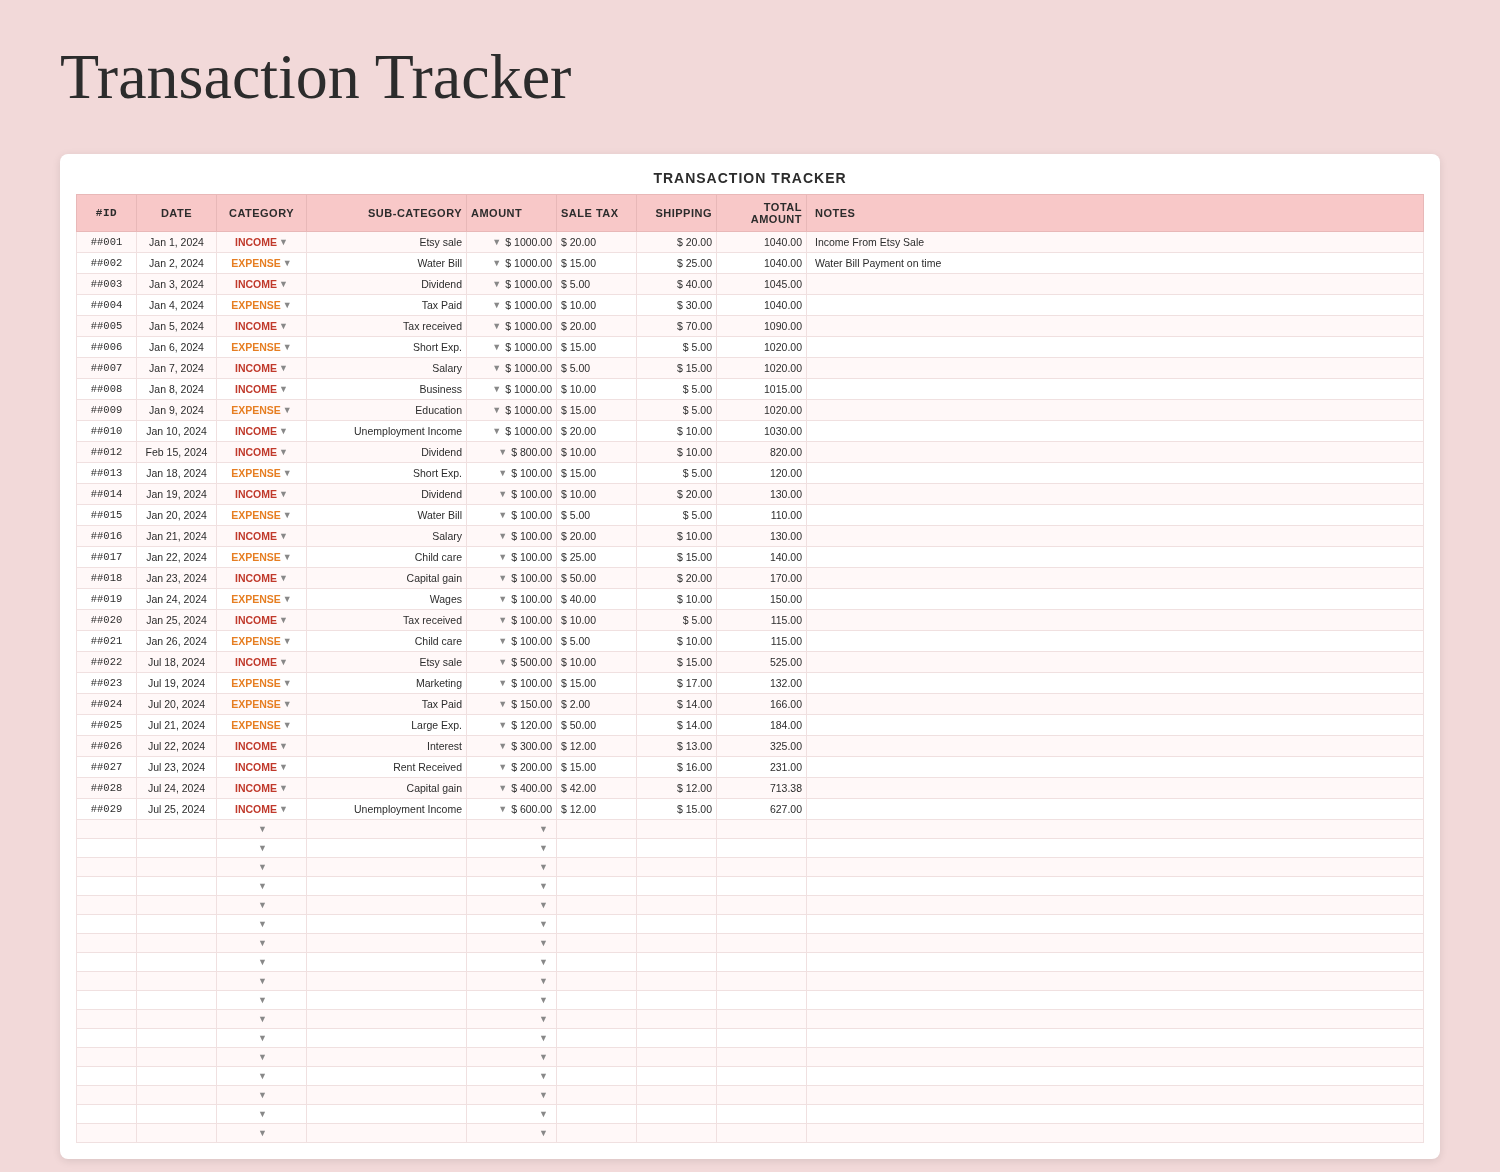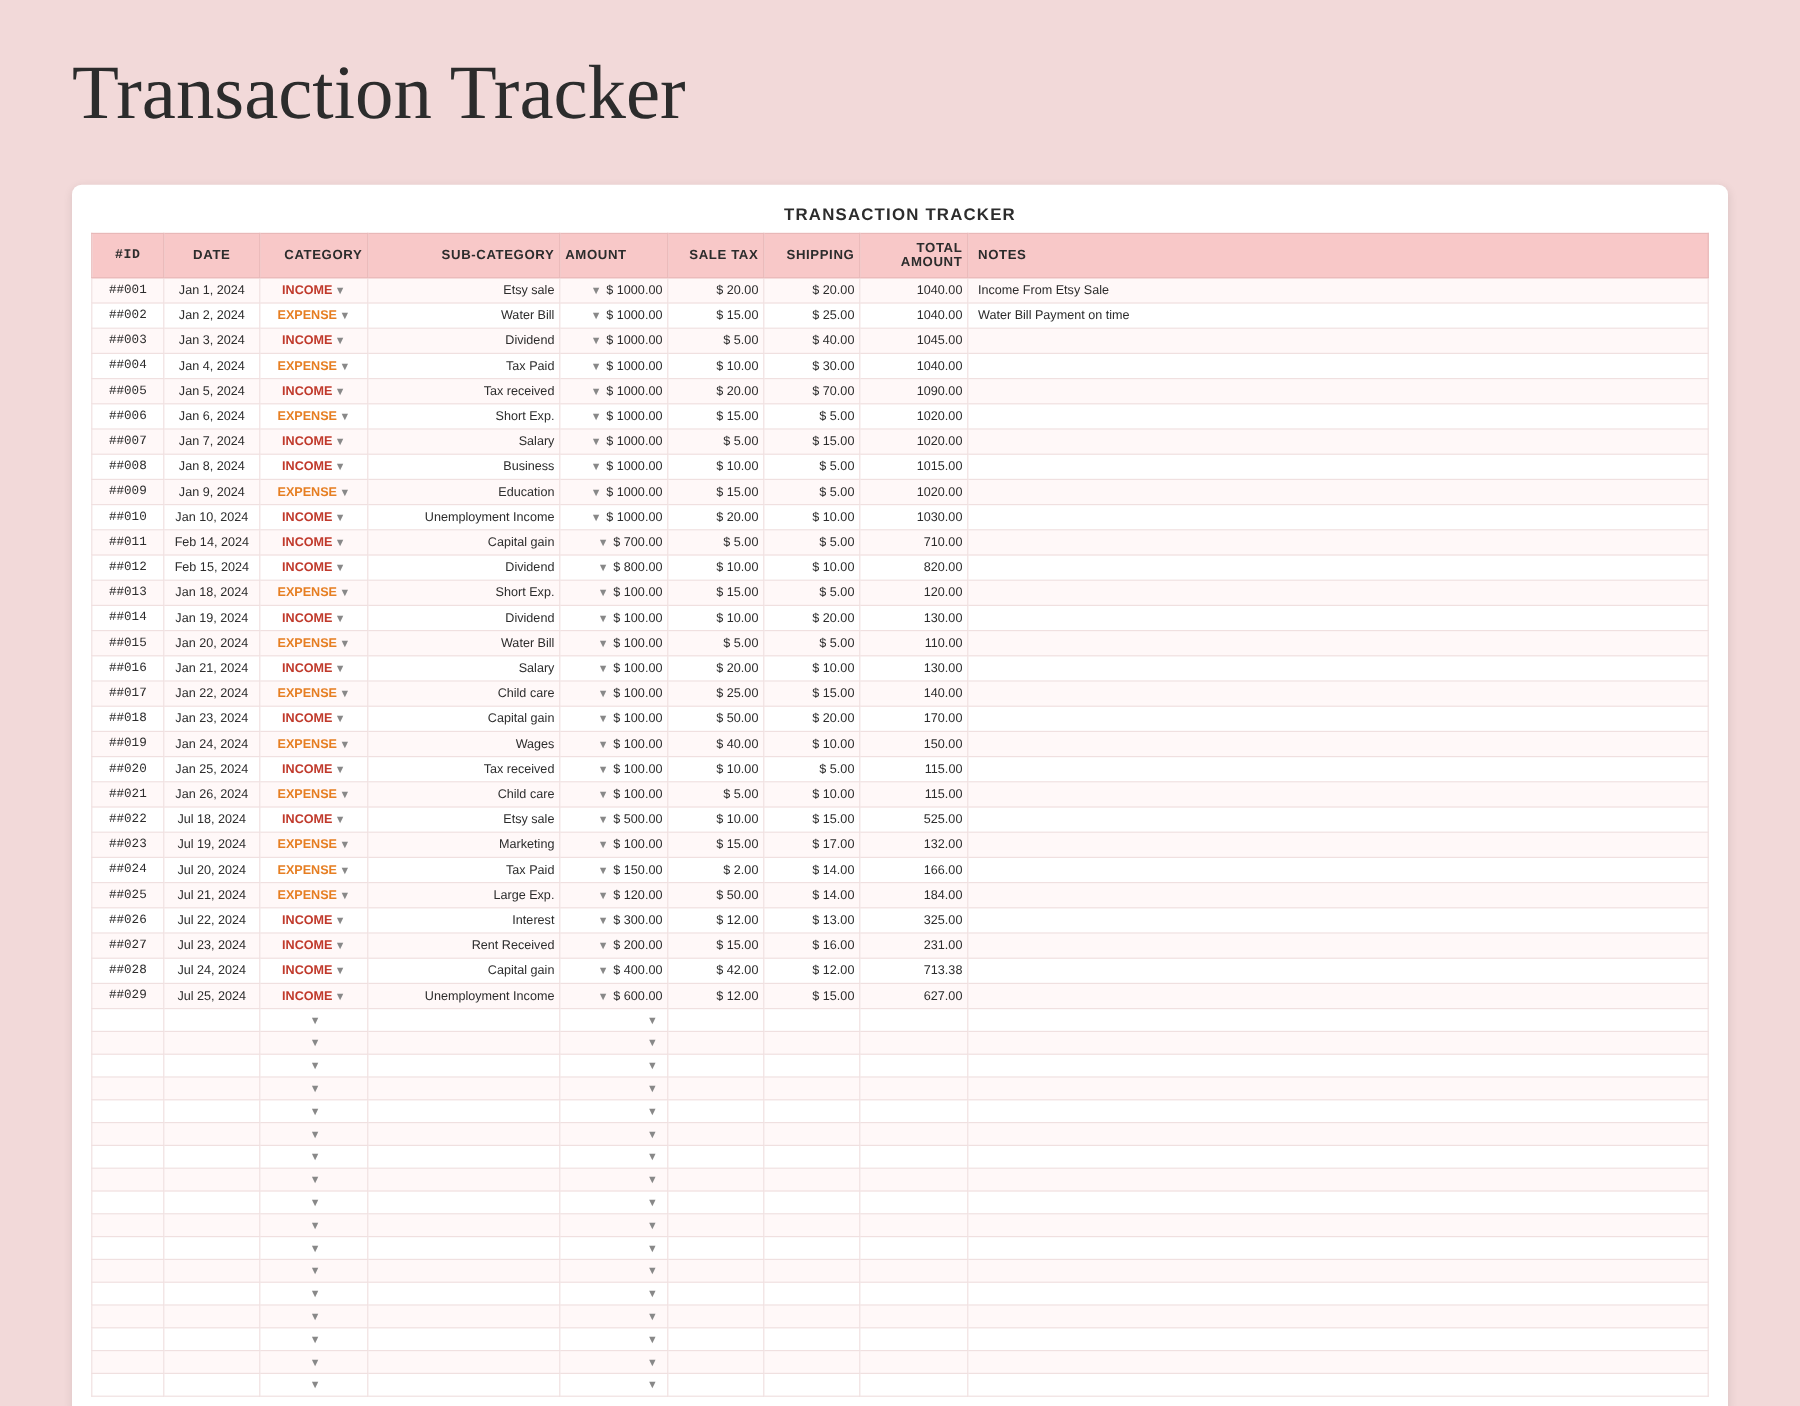--- a/index.html
+++ b/index.html
@@ -57,24 +57,24 @@
       white-space: nowrap;
     }
     tbody tr:nth-child(odd) td {
       background-color: #fff8f8;
     }
     tbody tr:nth-child(even) td {
       background-color: #ffffff;
     }
     .col-id { width: 60px; text-align: center; font-family: Liberation Mono, monospace; }
     .col-date { width: 80px; text-align: center; }
-    .col-category { width: 90px; text-align: right; margin-top: 31px; }
+    .col-category { width: 90px; text-align: center; margin-top: 31px; }
     .col-subcategory { width: 160px; text-align: right; }
     .col-amount { width: 90px; text-align: left; }
-    .col-saletax { width: 80px; text-align: right; }
+    .col-saletax { width: 80px; text-align: left; }
     .col-shipping { width: 80px; text-align: right; }
     .col-total { width: 90px; text-align: right; }
     .col-notes { text-align: left; padding-left: 8px; }
     .income-label { color: #c0392b; font-weight: 600; }
     .expense-label { color: #e67e22; font-weight: 600; }
     .dropdown-arrow { color: #888; font-size: 9px; }
     .empty-row td {
       height: 18px;
     }
     .select-cell {
@@ -310,41 +310,20 @@
         <span class="dropdown-arrow">▼</span>
         <span>$ 1000.00</span>
       </div>
     </td>
     <td class="col-saletax">$ 20.00</td>
     <td class="col-shipping">$ 10.00</td>
     <td class="col-total">1030.00</td>
     <td class="col-notes"></td>
   </tr>
         <tr>
-    <td class="col-id">##011</td>
-    <td class="col-date">Feb 14, 2024</td>
-    <td class="col-category">
-      <div class="select-cell">
-        <span class="income-label">INCOME</span>
-        <span class="dropdown-arrow">▼</span>
-      </div>
-    </td>
-    <td class="col-subcategory">Capital gain</td>
-    <td class="col-amount">
-      <div style="display:flex;align-items:center;justify-content:flex-end;gap:4px;">
-        <span class="dropdown-arrow">▼</span>
-        <span>$ 700.00</span>
-      </div>
-    </td>
-    <td class="col-saletax">$ 5.00</td>
-    <td class="col-shipping">$ 5.00</td>
-    <td class="col-total">710.00</td>
-    <td class="col-notes"></td>
-  </tr>
-        <tr>
     <td class="col-id">##012</td>
     <td class="col-date">Feb 15, 2024</td>
     <td class="col-category">
       <div class="select-cell">
         <span class="income-label">INCOME</span>
         <span class="dropdown-arrow">▼</span>
       </div>
     </td>
     <td class="col-subcategory">Dividend</td>
     <td class="col-amount">

